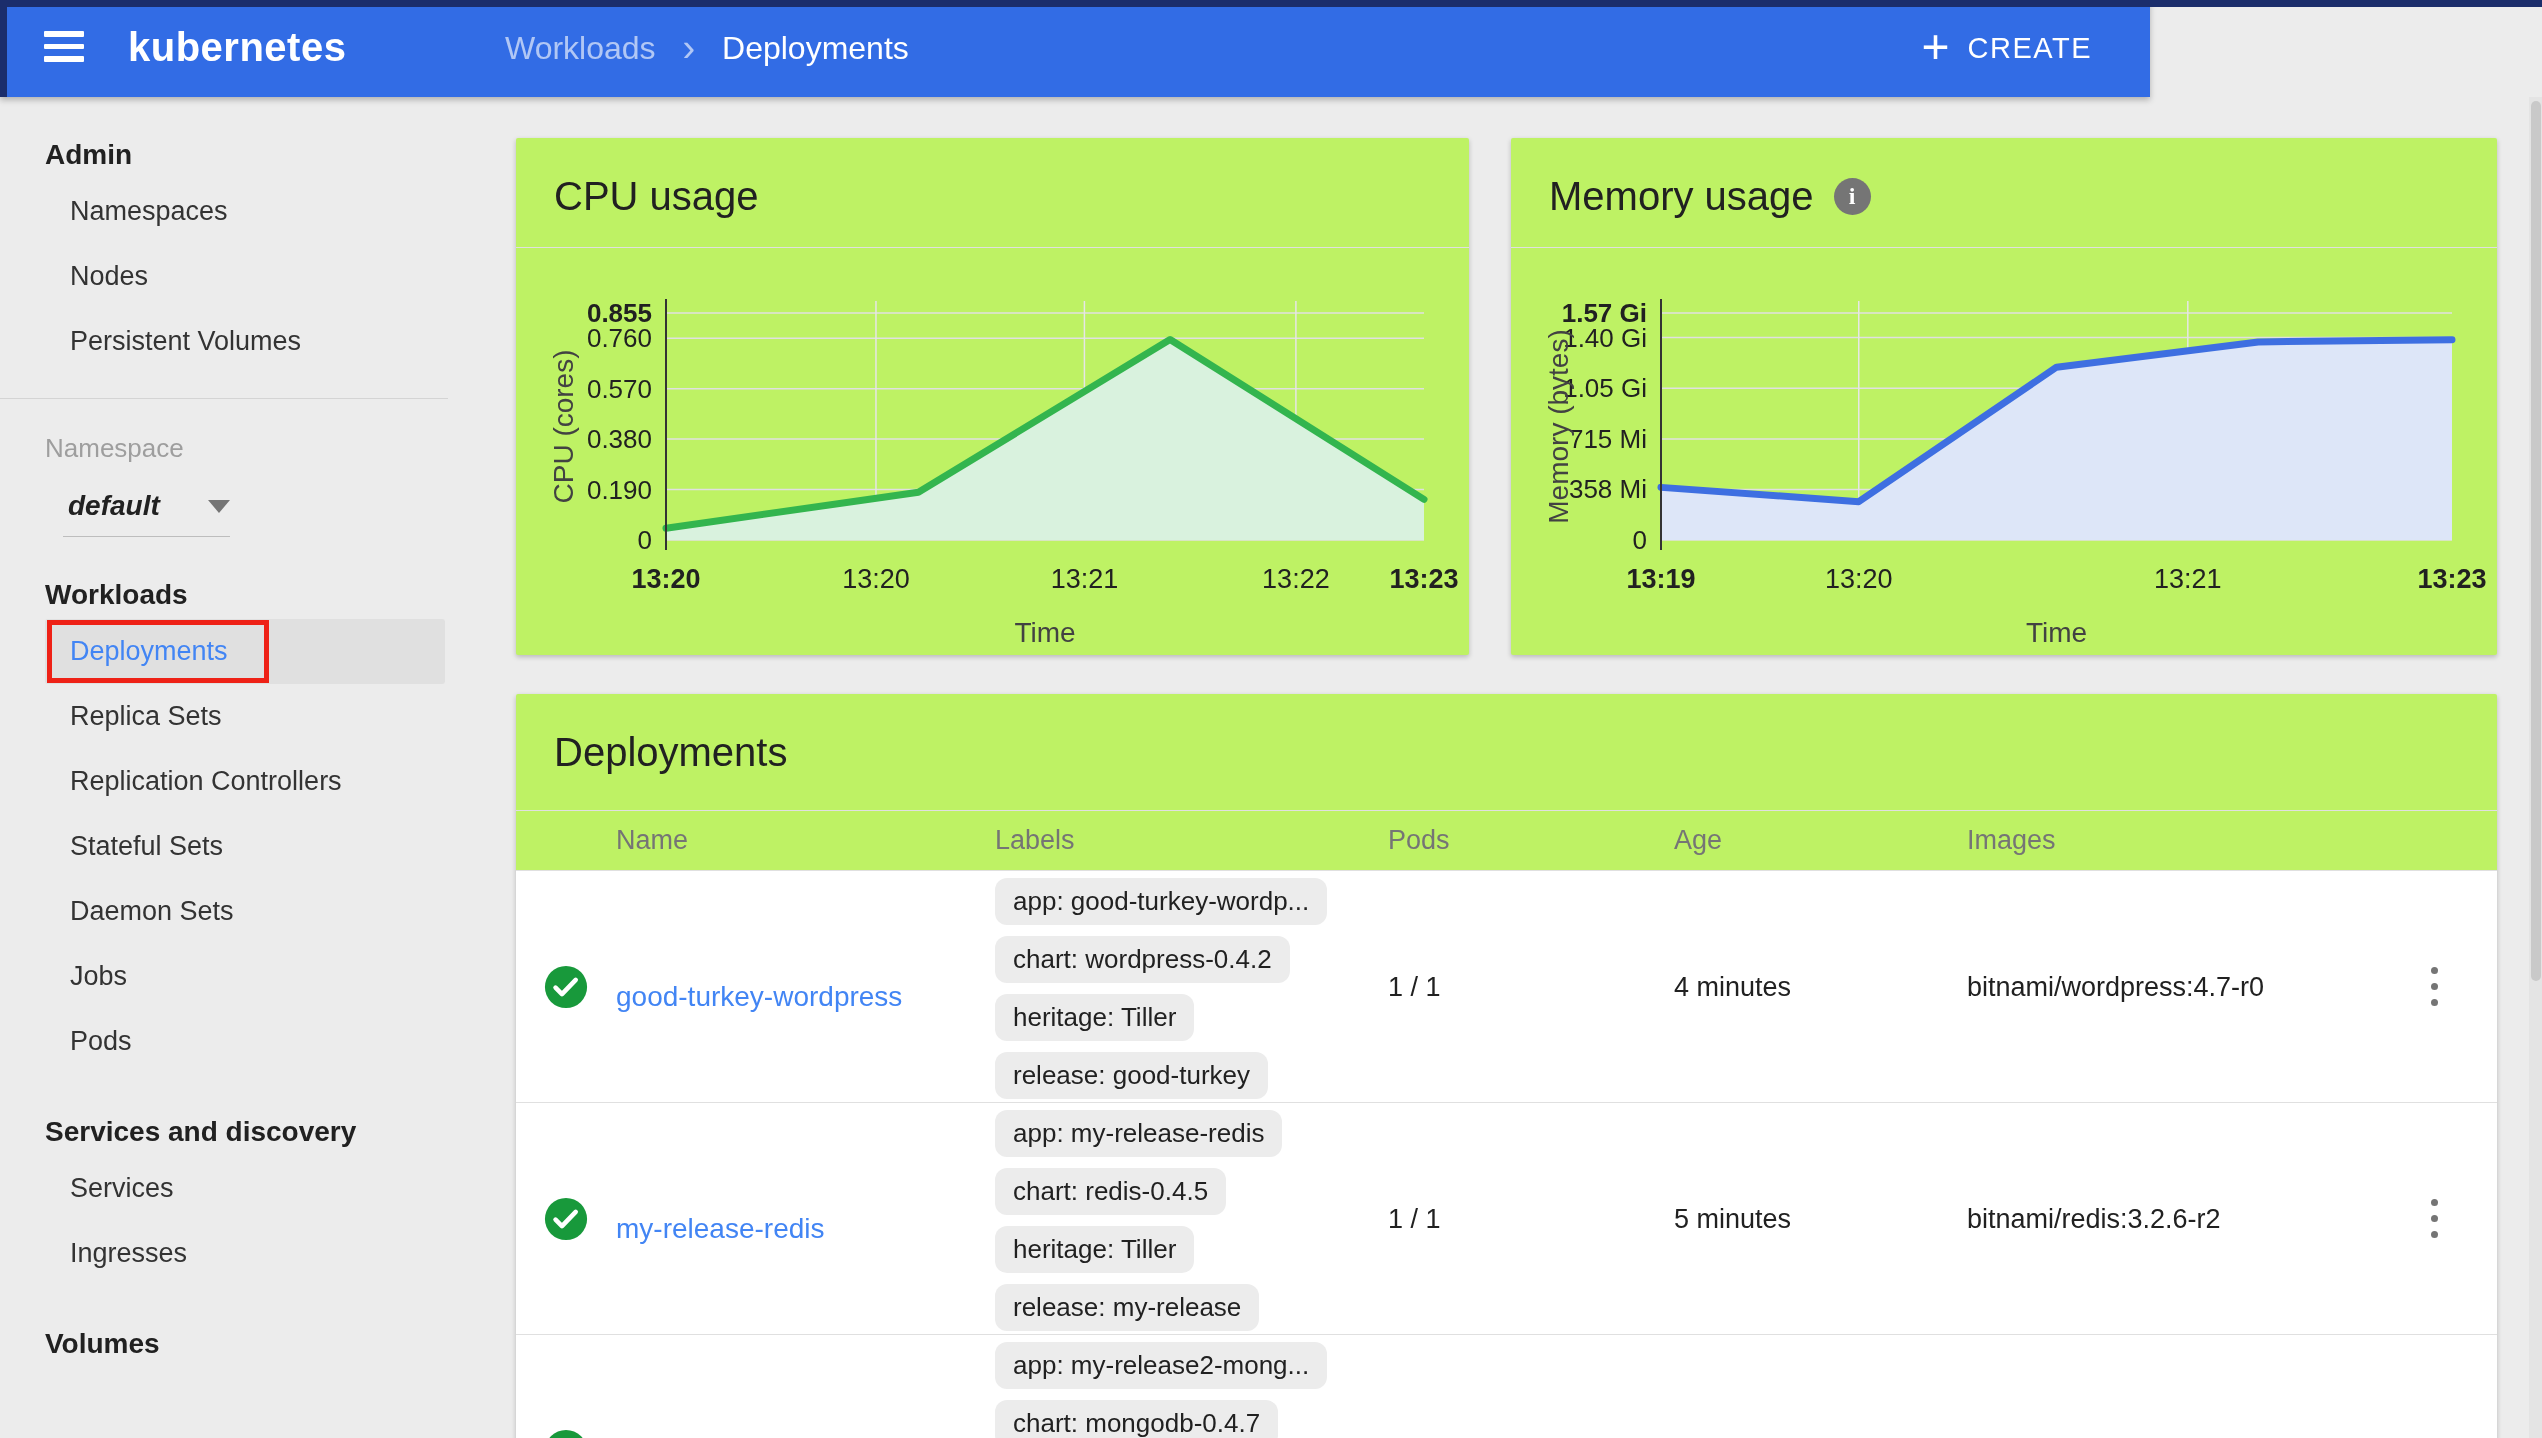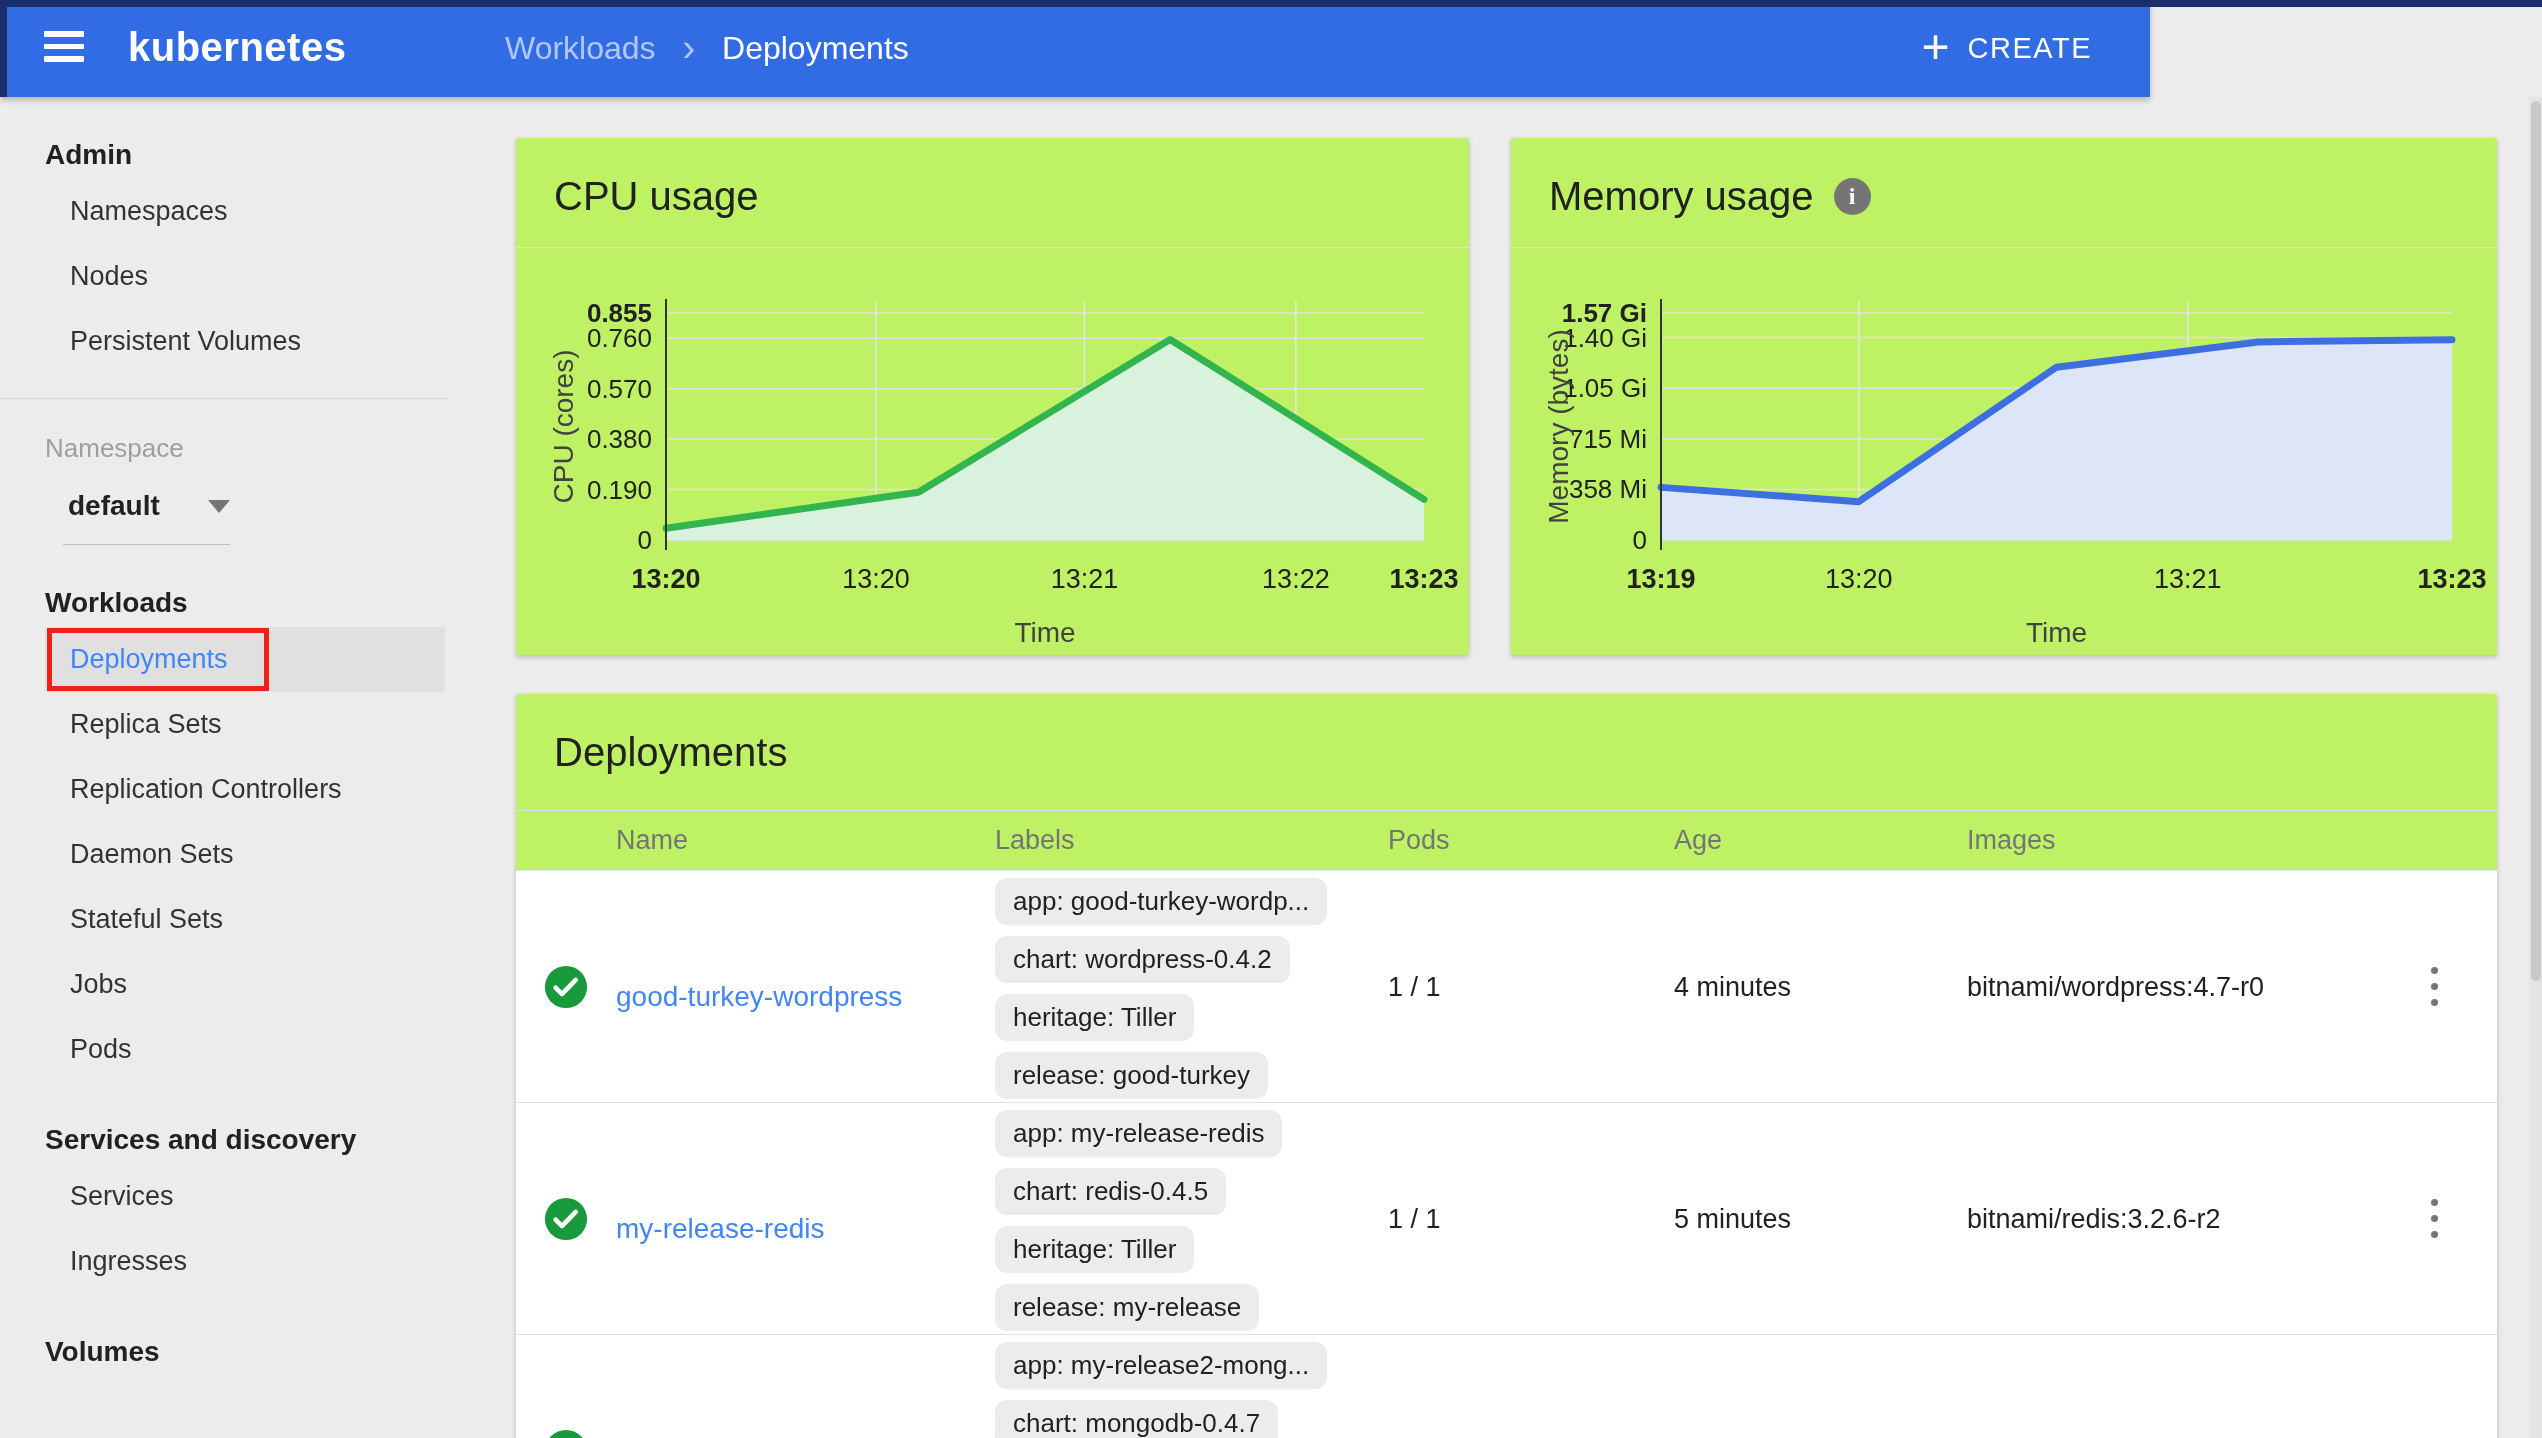--- a/index.html
+++ b/index.html
@@ -45,21 +45,21 @@
   }
   .nav-item.selected{background:#e0e0e0;color:#4285f4;}
   .red-box{
     position:absolute;left:2px;top:1px;width:212px;height:53px;
     border:5px solid #ee2116;pointer-events:none;
   }
   .nav-divider{height:1px;background:#d4d4d4;width:448px;margin-top:24px;}
   .ns-label{margin:34px 0 0 45px;font-size:26px;color:#9e9e9e;}
   .ns-select{
     margin:26px 0 4px 63px;width:167px;display:flex;align-items:center;justify-content:space-between;
-    padding-bottom:22px;border-bottom:1px solid #bdbdbd;cursor:pointer;
+    padding-bottom:14px;border-bottom:1px solid #bdbdbd;cursor:pointer;font-style:italic;
   }
   .ns-value{font-size:28px;font-weight:600;color:#212121;padding-left:5px;}
   .caret{width:0;height:0;border-left:11px solid transparent;border-right:11px solid transparent;border-top:13px solid #757575;}
   
   .card{position:absolute;background:#bef264;border-radius:2px;box-shadow:0 2px 5px rgba(0,0,0,.22);}
   .card-title-row{position:absolute;left:38px;top:0;height:116px;display:flex;align-items:center;}
   .card-title{font-size:40px;color:#212121;}
   .info-icon{
     display:inline-flex;width:37px;height:37px;border-radius:50%;background:#757575;
     color:#fff;font-size:24px;font-weight:700;align-items:center;justify-content:center;
@@ -120,22 +120,22 @@
     <div class="nav-divider"></div>
     <div class="ns-label">Namespace</div>
     <div class="ns-select">
       <span class="ns-value">default</span>
       <span class="caret"></span>
     </div>
     <div class="nav-heading">Workloads</div>
     <div class="nav-item selected">Deployments<div class="red-box"></div></div>
     <div class="nav-item">Replica Sets</div>
     <div class="nav-item">Replication Controllers</div>
+    <div class="nav-item">Stateful Sets</div>
     <div class="nav-item">Daemon Sets</div>
-    <div class="nav-item">Stateful Sets</div>
     <div class="nav-item">Jobs</div>
     <div class="nav-item">Pods</div>
     <div class="nav-heading">Services and discovery</div>
     <div class="nav-item">Services</div>
     <div class="nav-item">Ingresses</div>
     <div class="nav-heading">Volumes</div>
   </div>
 
 <div class="card chart-card" style="left:516px;top:138px;width:953px;height:517px;">
   <div class="card-title-row">

